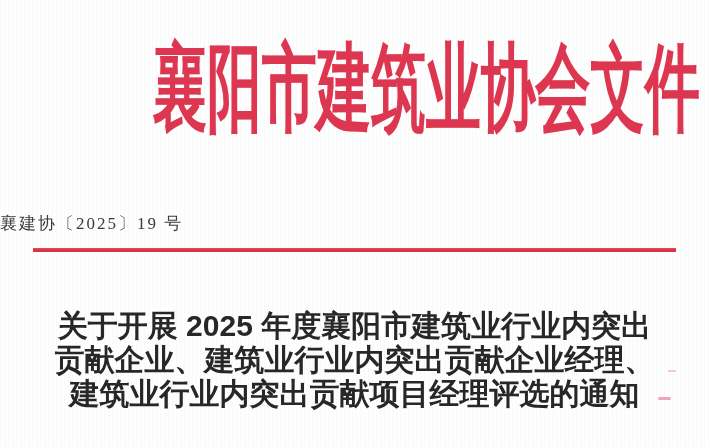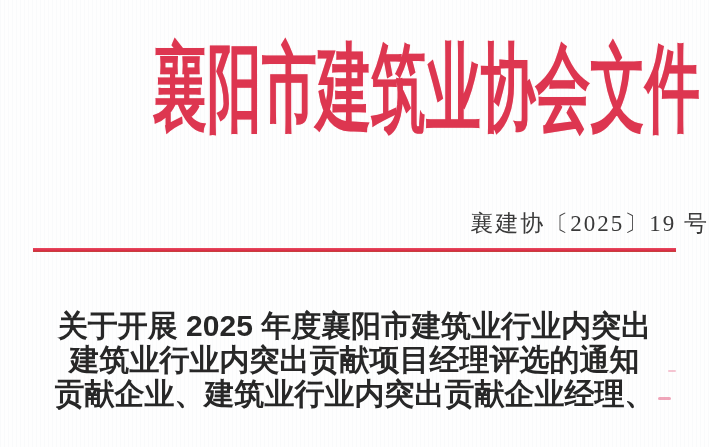--- a/index.html
+++ b/index.html
@@ -43,24 +43,24 @@
     transform-origin: 50% 50%;
     letter-spacing: 0px;
     text-shadow: 0 0 1px rgba(221, 54, 80, 0.35);
   }
 
   .doc-number {
     position: absolute;
     top: 210px;
     left: 0;
     width: 709px;
-    text-align: right;
+    text-align: left;
     font-family: "Liberation Serif", "DejaVu Serif", serif;
     font-weight: 400;
-    font-size: 23px;
+    font-size: 17px;
     line-height: 27px;
     letter-spacing: 2px;
     color: var(--doc-number-black, #3a3a3a);
     white-space: nowrap;
   }
 
   .red-rule {
     position: absolute;
     top: 248px;
     left: 33px;
@@ -108,20 +108,20 @@
 <div class="page">
 
   <div class="org-title">襄阳市建筑业协会文件</div>
 
   <div class="doc-number">襄建协〔2025〕19 号</div>
 
   <div class="red-rule"></div>
 
   <div class="subject">
     <div class="subject-line">关于开展 2025 年度襄阳市建筑业行业内突出</div>
+    <div class="subject-line">贡献企业、建筑业行业内突出贡献企业经理、</div>
     <div class="subject-line">建筑业行业内突出贡献项目经理评选的通知</div>
-    <div class="subject-line">贡献企业、建筑业行业内突出贡献企业经理、</div>
   </div>
 
   <div class="scan-speck"></div>
   <div class="scan-speck-2"></div>
 
 </div>
 
 </body></html>

